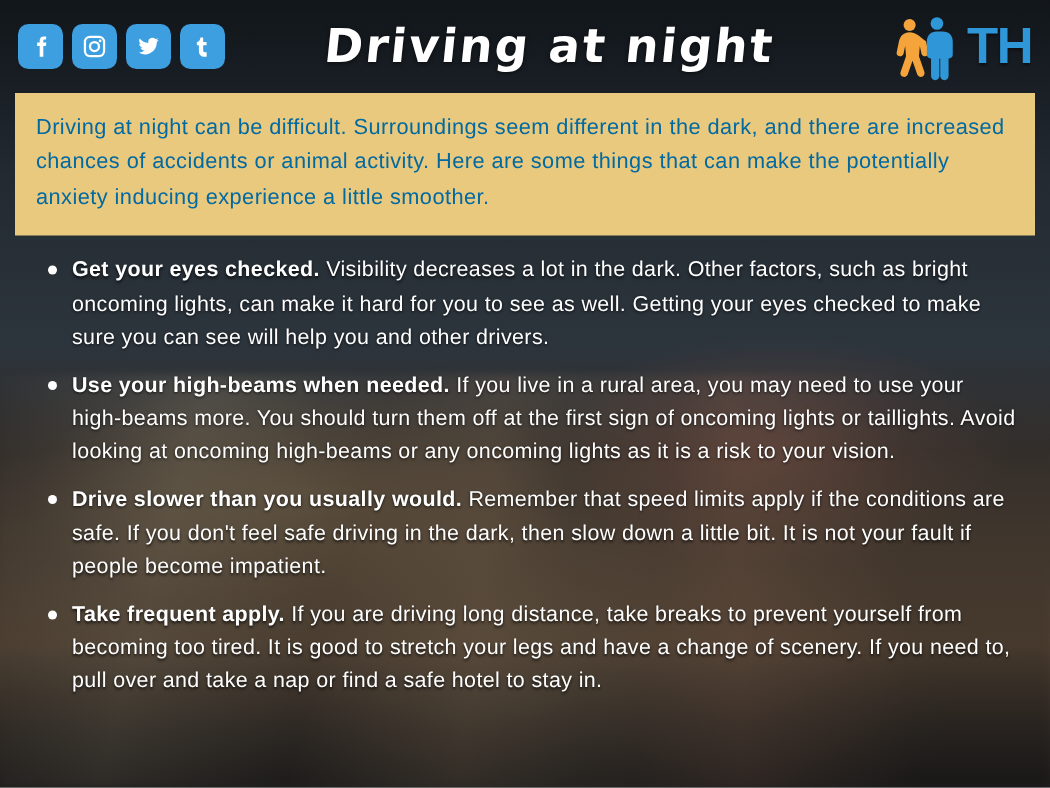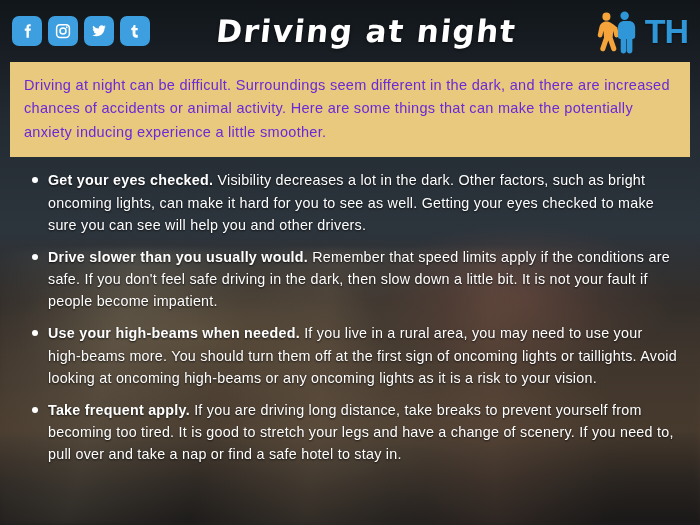--- a/index.html
+++ b/index.html
@@ -110,21 +110,21 @@
     font-family: "Liberation Sans", sans-serif;
     text-shadow: 0 1px 2px rgba(0,0,0,0.45);
   }
 
   
   .intro {
     position: relative;
     z-index: 3;
     margin: 0 10px;
     background: #e8c97d;
-    color: #6d28d9;
+    color: #0369a1;
     padding: 12px 6px 13px 14px;
     font-size: 14.5px;
     line-height: 1.62;
     letter-spacing: 0.3px;
   }
 
   
   .content {
     position: relative;
     z-index: 3;
@@ -206,23 +206,23 @@
   </div>
 
   <div class="intro">Driving at night can be difficult. Surroundings seem different in the dark, and there are increased chances of accidents or animal activity. Here are some things that can make the potentially anxiety inducing experience a little smoother.</div>
 
   <div class="content">
     <ul class="tips">
       <li>
         <span class="lead">Get your eyes checked.</span><span> Visibility decreases a lot in the dark. Other factors, such as bright oncoming lights, can make it hard for you to see as well. Getting your eyes checked to make sure you can see will help you and other drivers.</span>
       </li>
       <li>
+        <span class="lead">Use your high-beams when needed.</span><span> If you live in a rural area, you may need to use your high-beams more. You should turn them off at the first sign of oncoming lights or taillights. Avoid looking at oncoming high-beams or any oncoming lights as it is a risk to your vision.</span>
+      </li>
+      <li>
         <span class="lead">Drive slower than you usually would.</span><span> Remember that speed limits apply if the conditions are safe. If you don't feel safe driving in the dark, then slow down a little bit. It is not your fault if people become impatient.</span>
-      </li>
-      <li>
-        <span class="lead">Use your high-beams when needed.</span><span> If you live in a rural area, you may need to use your high-beams more. You should turn them off at the first sign of oncoming lights or taillights. Avoid looking at oncoming high-beams or any oncoming lights as it is a risk to your vision.</span>
       </li>
       <li>
         <span class="lead">Take frequent apply.</span><span> If you are driving long distance, take breaks to prevent yourself from becoming too tired. It is good to stretch your legs and have a change of scenery. If you need to, pull over and take a nap or find a safe hotel to stay in.</span>
       </li>
     </ul>
   </div>
 </div>
 
 </body></html>

